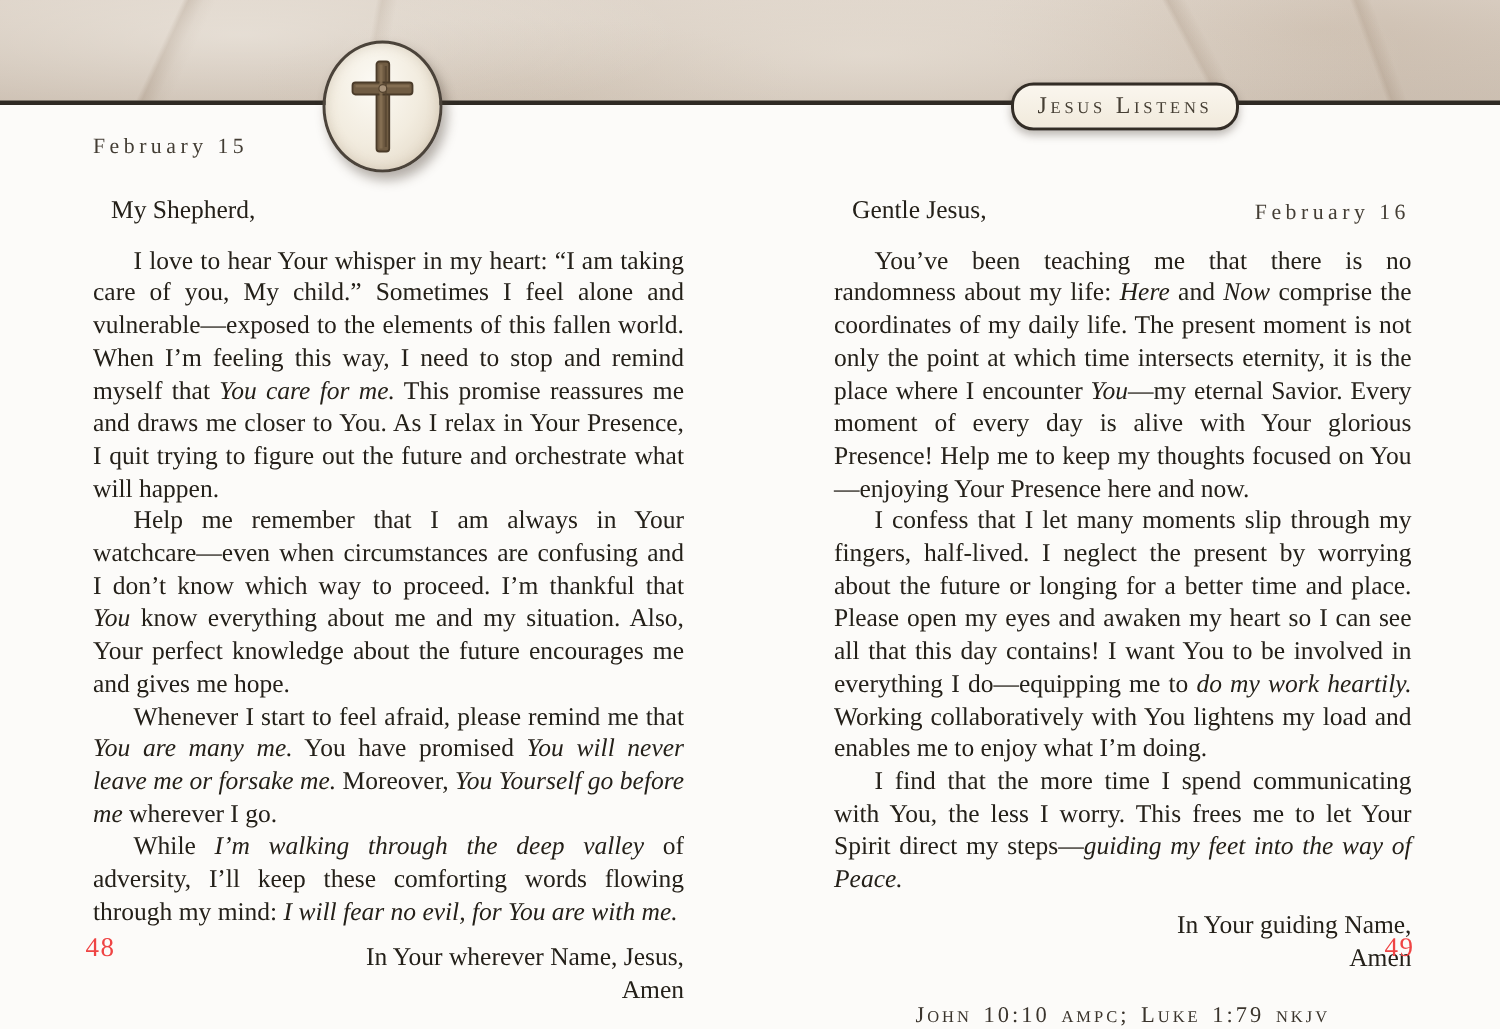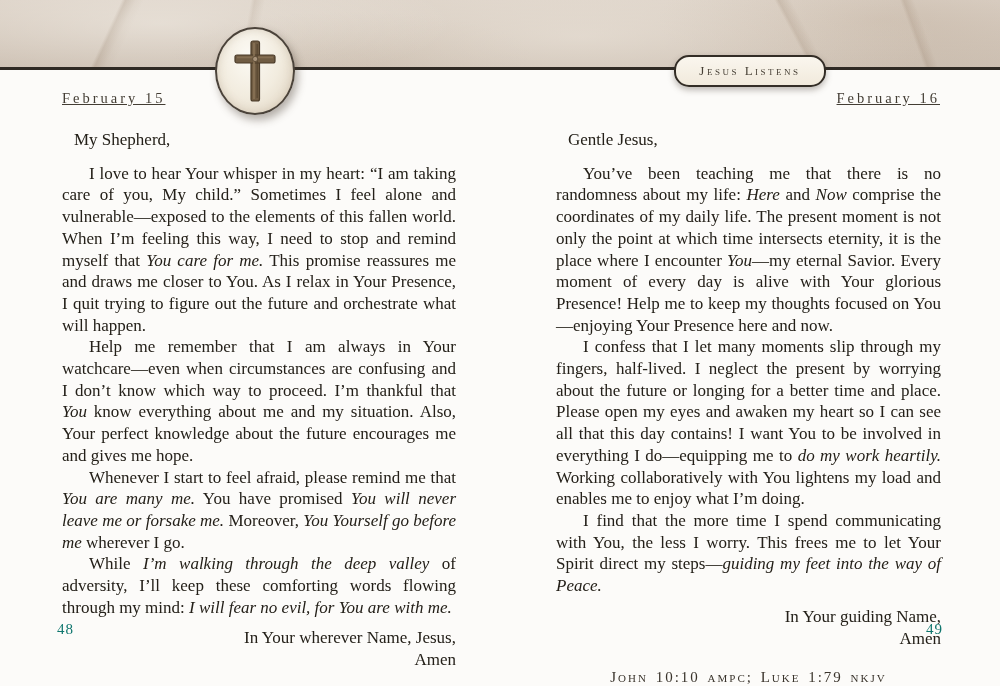--- a/index.html
+++ b/index.html
@@ -42,32 +42,31 @@
     position:absolute;left:674px;top:55px;width:148px;height:28px;
     border-radius:15px;
     background:linear-gradient(180deg,#faf6ee 0%,#f1eadc 100%);
     border:2px solid #332d26;
     box-shadow:0 3px 6px rgba(70,58,45,.35);
     z-index:4;
     display:flex;align-items:center;justify-content:center;
   }
   .badge-label{
     font-variant:small-caps;
-    font-size:13px;letter-spacing:2.5px;
+    font-size:16px;letter-spacing:2.5px;
     color:#463f34;
   }
   
   .date{
     position:absolute;top:90px;
     font-size:14.5px;letter-spacing:3px;color:#433d34;
     z-index:2;
-    text-decoration:underline;
   }
   .date.left{left:62px;}
-  .date.right{right:60px;text-align:right;}
+  .date.right{right:60px;text-align:right;margin-top:44px;}
   
   .col{
     position:absolute;top:117px;
     font-size:17px;line-height:21.7px;color:#242019;
     text-align:justify;
   }
   .col.left{left:62px;width:394px;}
   .col.right{left:556px;width:385px;}
   .salutation{margin:12px;text-indent:0;}
   .para{margin:0;text-indent:27px;}
@@ -75,21 +74,21 @@
   .signature{margin:9px 0 0 0;text-align:right;line-height:22px;}
   .refs{
     margin-top:16px;text-align:center;
     font-variant:small-caps;
     font-size:15px;letter-spacing:2px;word-spacing:2px;
     color:#3a342c;line-height:23px;
   }
   
   .pagenum{
     position:absolute;top:621px;
-    font-size:15px;color:#0f766e;letter-spacing:1px;
+    font-size:18px;color:#ef4444;letter-spacing:1px;
   }
   .pagenum.left{left:57px;}
   .pagenum.right{right:57px;text-align:center;}
 </style>
 </head>
 <body>
 
 <div class="spread">
 
   <div class="band"></div>

